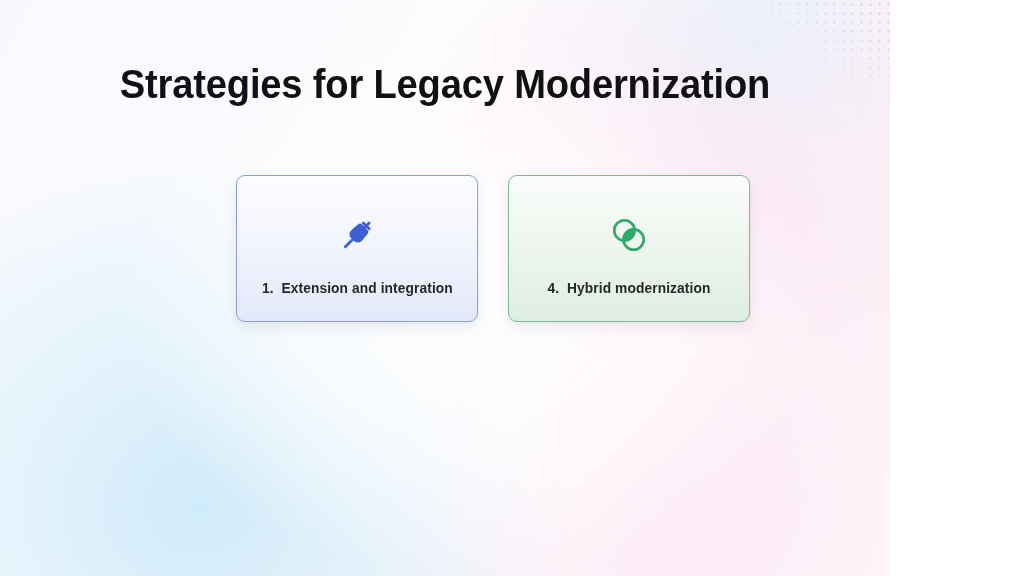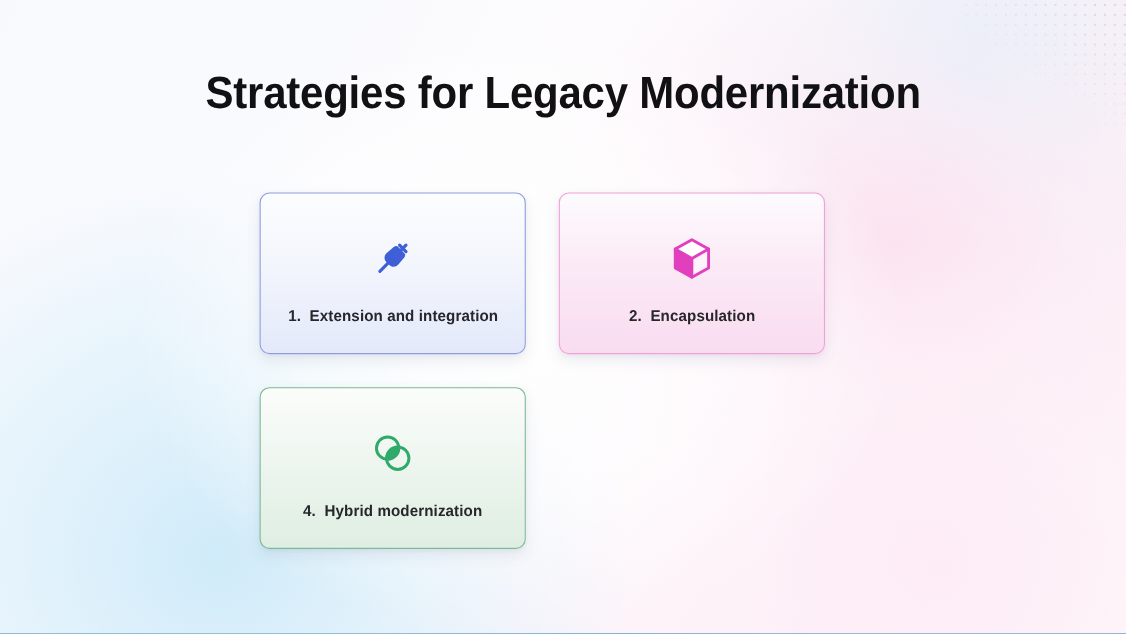--- a/index.html
+++ b/index.html
@@ -9,24 +9,24 @@
   body {
     width: 1024px;
     height: 576px;
     overflow: hidden;
     font-family: "Liberation Sans", sans-serif;
     background: #ffffff;
   }
 
   .slide {
     position: relative;
-    width: 1024px;
+    width: 890px;
     height: 576px;
     overflow: hidden;
-    background: #0369a1;
+    background: #4d7c0f;
   }
 
   
   .bg-base {
     position: absolute;
     inset: 0;
     background:
       linear-gradient(118deg,
         #f8f9fd 0%,
         #f9fafe 22%,
@@ -196,39 +196,20 @@
             <line x1="10" y1="38" x2="20.5" y2="27.5"></line>
             <line x1="31.5" y1="9.5" x2="38.5" y2="16.5"></line>
             <line x1="38.5" y1="9.5" x2="31.5" y2="16.5"></line>
           </g>
           <path d="M29.8 11.2 L36.8 18.2 C38 19.4 38 21.2 36.6 22.9 L30.4 30.2 C27.6 33.5 23.2 33.9 20.3 31.0 L17.0 27.7 C14.1 24.8 14.5 20.4 17.8 17.6 L25.1 11.4 C26.8 10.0 28.6 10.0 29.8 11.2 Z" fill="#3f5fd6"></path>
         </svg>
       </div>
       <div class="card-label">1.  Extension and integration</div>
     </div>
 
-    <div class="card card--pink">
-      <div class="icon-wrap">
-        <svg width="38" height="40" viewBox="0 0 44 48" aria-hidden="true">
-          <path d="M22 3 L40.5 13.3 L40.5 34.7 L22 45 L3.5 34.7 L3.5 13.3 Z" fill="none"></path>
-
-          <path d="M4.2 13.8 L21.3 23.6 L21.3 43.6 L4.2 33.9 Z" fill="#e13fbe"></path>
-
-          <path d="M22 4.2 L39.6 13.8 L22.6 23.5 L5.2 13.8 Z" fill="#ffffff"></path>
-
-          <path d="M23.0 23.8 L39.9 14.1 L39.9 34.0 L23.0 43.7 Z" fill="#fdf3fa"></path>
-          <g fill="none" stroke="#e13fbe" stroke-width="3.1" stroke-linejoin="round" stroke-linecap="round">
-            <path d="M22 3.6 L40.2 13.7 L40.2 34.3 L22 44.4 L3.8 34.3 L3.8 13.7 Z"></path>
-            <path d="M3.8 13.7 L22 23.9 L40.2 13.7"></path>
-            <path d="M22 23.9 L22 44.4"></path>
-          </g>
-        </svg>
-      </div>
-      <div class="card-label">2.  Encapsulation</div>
-    </div>
 
 
     <div class="card card--green">
       <div class="icon-wrap">
         <svg width="40" height="40" viewBox="0 0 48 48" aria-hidden="true">
           <defs>
             <clipPath id="vennClipA">
               <circle cx="18.5" cy="18.5" r="12.2"></circle>
             </clipPath>
           </defs>

